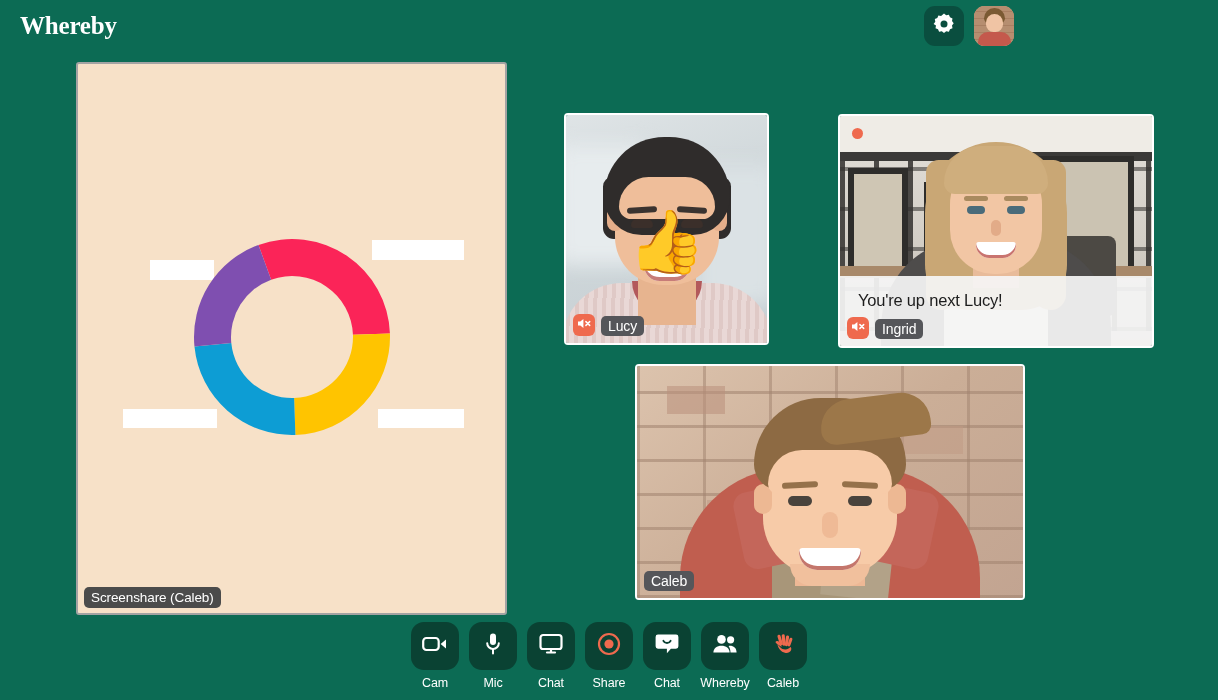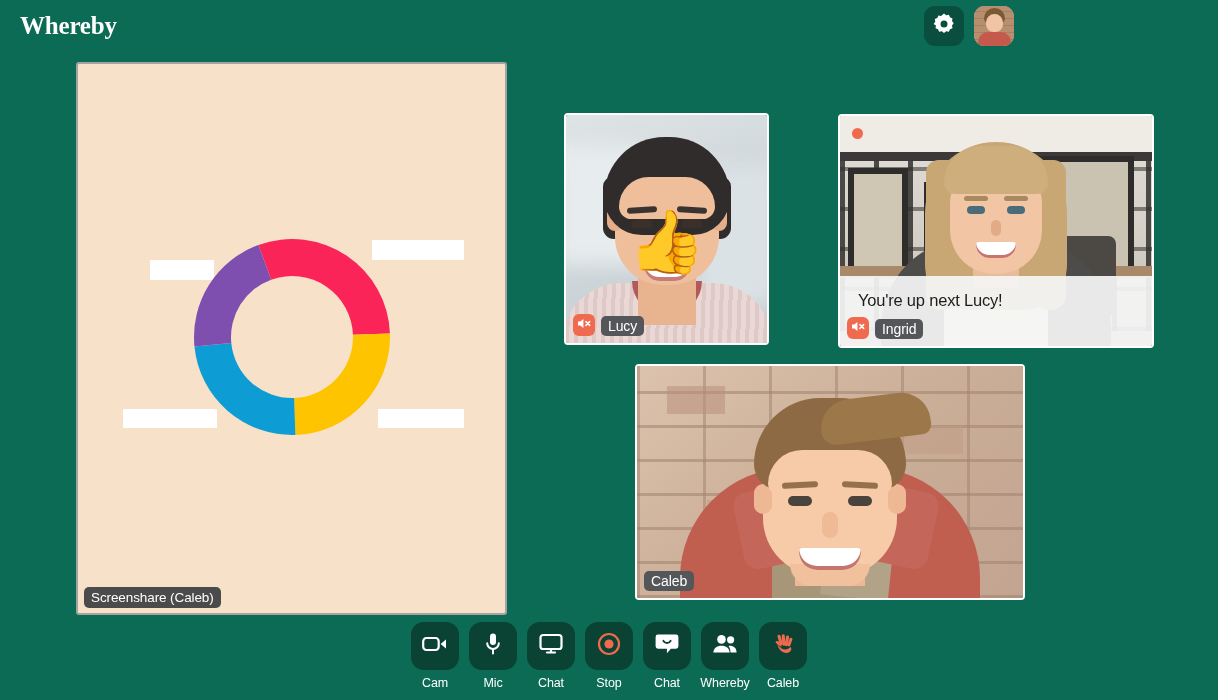--- a/index.html
+++ b/index.html
@@ -403,21 +403,21 @@
 
     <div class="tb-item">
       <div class="tb-btn">
         <span>
           <svg width="24" height="24" viewBox="0 0 24 24">
             <circle cx="12" cy="12" r="10" fill="none" stroke="#ef6a4e" stroke-width="2.2"></circle>
             <circle cx="12" cy="12" r="4.6" fill="#ef6a4e"></circle>
           </svg>
         </span>
       </div>
-      <div class="tb-label">Stop</div>
+      <div class="tb-label">Share</div>
     </div>
 
     <div class="tb-item">
       <div class="tb-btn">
         <span>
           <svg width="24" height="22" viewBox="0 0 24 22">
             <path fill="#fff" d="M3 1.5h18a2.4 2.4 0 0 1 2.4 2.4v9.4a2.4 2.4 0 0 1-2.4 2.4h-5.1l-4 4.6v-4.6H3A2.4 2.4 0 0 1 .6 13.3V3.9A2.4 2.4 0 0 1 3 1.5z"></path>
             <path d="M8.4 7.8a4 4 0 0 0 7.2 0" fill="none" stroke="#0a4233" stroke-width="1.9" stroke-linecap="round"></path>
           </svg>
         </span>

